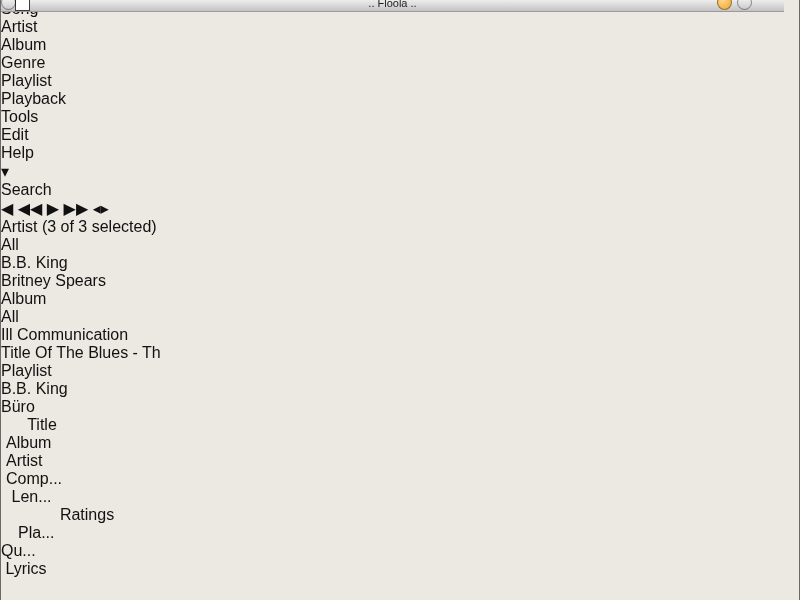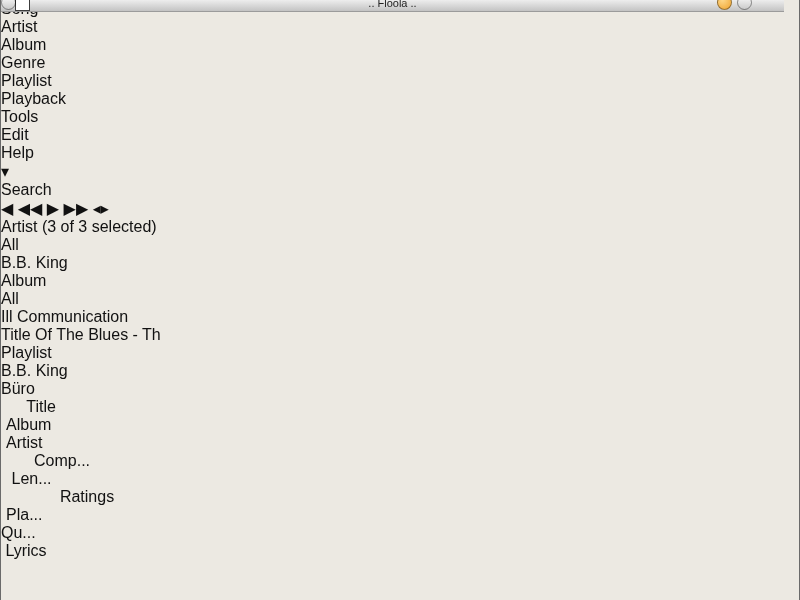--- a/index.html
+++ b/index.html
@@ -96,20 +96,21 @@
     <span class="pb pb-fwd">▶▶</span>
     <span class="pb pb-vol">◂▸</span>
   </div>
 </div>
 
 <div class="pane" id="artist-pane">
   <div class="pane-header">Artist (3 of 3 selected)</div>
   <div id="artist-pane-list">
       <div class="pane-item all selected">All</div>
       <div class="pane-item">B.B. King</div>
+      <div class="pane-item">Britney Spears</div>
     </div>
 </div>
 <div class="pane" id="album-pane">
   <div class="pane-header">Album</div>
   <div id="album-pane-list">
       <div class="pane-item all selected">All</div>
       <div class="pane-item">Ill Communication</div>
       <div class="pane-item">Title Of The Blues - Th</div>
     </div>
 </div>
@@ -119,25 +120,25 @@
       <div class="pane-item">B.B. King</div>
       <div class="pane-item">Büro</div>
     </div>
 </div>
 
 <div class="splitter-grip"></div>
 
 <div class="songtable">
   <div class="thead" id="table-head">
       <div class="th" style="width: 20px; text-align: left; padding-left: 5px;"></div>
-      <div class="th" style="width: 54px; text-align: right; padding-left: 1px;">Title</div>
+      <div class="th" style="width: 54px; text-align: center; padding-left: 14px;">Title</div>
       <div class="th" style="width: 56px; text-align: left; padding-left: 5px;">Album</div>
       <div class="th" style="width: 53px; text-align: left; padding-left: 5px;">Artist</div>
-      <div class="th" style="width: 55px; text-align: left; padding-left: 5px; margin-left: 28px;">Comp...</div>
+      <div class="th" style="width: 55px; text-align: left; padding-left: 5px;">Comp...</div>
       <div class="th" style="width: 45px; text-align: center; margin-left: 8px;">Len...</div>
       <div class="th" style="width: 92px; text-align: center; margin-left: 40px;">Ratings</div>
-      <div class="th" style="width: 35px; text-align: left; padding-left: 5px;">Pla...</div>
+      <div class="th" style="width: 35px; text-align: left; padding-left: 17px;">Pla...</div>
       <div class="th" style="width: 45px; text-align: left;">Qu...</div>
       <div class="th" style="width: 50px; text-align: center;">Lyrics</div>
       <div class="th" style="width: 31px; text-align: left; padding-left: 5px;"></div>
     </div>
 
 </div>
 
 </body></html>

